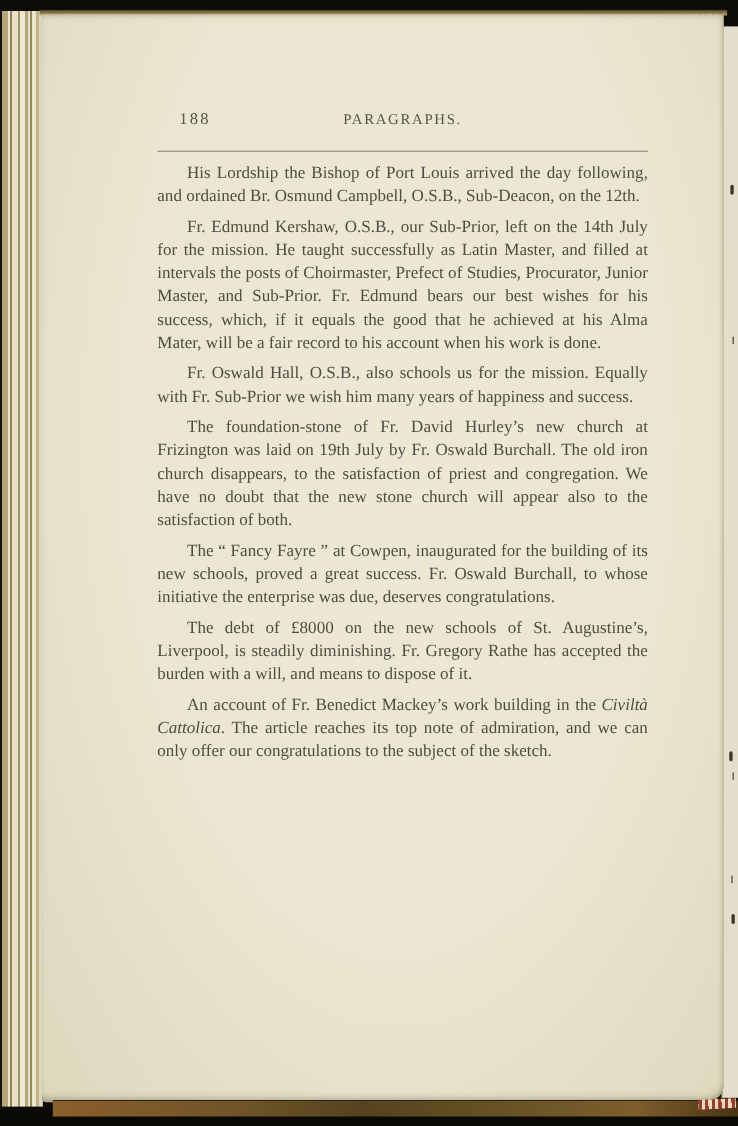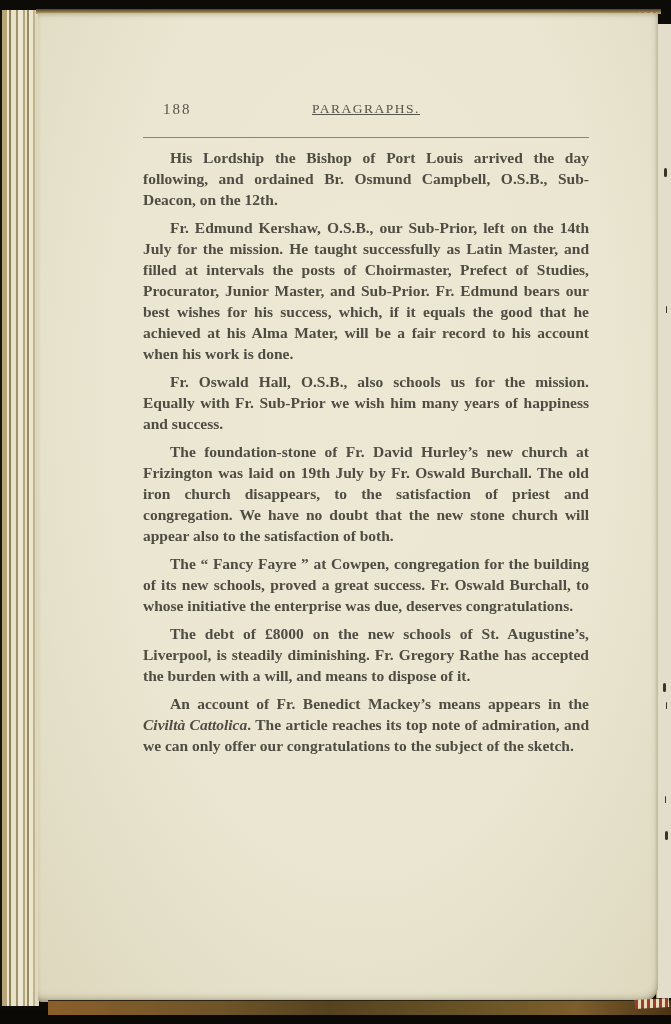--- a/index.html
+++ b/index.html
@@ -72,31 +72,30 @@
 
   .content{margin:88px 69px 0 105px;color:var(--ink);}
 
   .running-head{position:relative;height:22px;}
   .page-number{
     position:absolute;left:20px;top:0;
     font-size:15px;letter-spacing:2px;color:#56544a;
   }
   .running-title{
     display:block;text-align:center;
-    font-size:13.5px;letter-spacing:1.5px;color:#56544a;text-decoration:underline;
+    font-size:13.5px;letter-spacing:1.5px;color:#56544a;
   }
   .rule{height:1px;background:var(--rule);margin-top:14px;}
 
   .paragraphs{margin-top:9px;}
   p.para{
     margin:0 0 7px 0;
     font-size:15.5px;line-height:21px;
     text-indent:27px;text-align:justify;
     color:var(--ink);
-    font-weight:bold;
   }
   p.para i{font-style:italic;}
 
   
   .bottom-shelf{
     position:absolute;left:0;right:0;bottom:0;height:14px;
     background:#0b0906;
   }
   .bottom-edge{
     position:absolute;left:48px;right:0;bottom:9px;height:14px;
@@ -124,23 +123,23 @@
       <div class="running-head">
         <span class="page-number">188</span>
         <span class="running-title">PARAGRAPHS.</span>
       </div>
       <div class="rule"></div>
       <div class="paragraphs" id="paragraphs">
           <p class="para"><span>His Lordship the Bishop of Port Louis arrived the day following, and ordained Br. Osmund Campbell, O.S.B., Sub-Deacon, on the 12th.</span></p>
           <p class="para"><span>Fr. Edmund Kershaw, O.S.B., our Sub-Prior, left on the 14th July for the mission.  He taught successfully as Latin Master, and filled at intervals the posts of Choirmaster, Prefect of Studies, Procurator, Junior Master, and Sub-Prior.  Fr. Edmund bears our best wishes for his success, which, if it equals the good that he achieved at his Alma Mater, will be a fair record to his account when his work is done.</span></p>
           <p class="para"><span>Fr. Oswald Hall, O.S.B., also schools us for the mission. Equally with Fr. Sub-Prior we wish him many years of happiness and success.</span></p>
           <p class="para"><span>The foundation-stone of Fr. David Hurley’s new church at Frizington was laid on 19th July by Fr. Oswald Burchall.  The old iron church disappears, to the satisfaction of priest and congregation.  We have no doubt that the new stone church will appear also to the satisfaction of both.</span></p>
-          <p class="para"><span>The “ Fancy Fayre ” at Cowpen, congregation for the building of its new schools, proved a great success.  Fr. Oswald Burchall, to whose initiative the enterprise was due, deserves congratulations.</span></p>
+          <p class="para"><span>The “ Fancy Fayre ” at Cowpen, inaugurated for the building of its new schools, proved a great success.  Fr. Oswald Burchall, to whose initiative the enterprise was due, deserves congratulations.</span></p>
           <p class="para"><span>The debt of £8000 on the new schools of St. Augustine’s, Liverpool, is steadily diminishing.  Fr. Gregory Rathe has accepted the burden with a will, and means to dispose of it.</span></p>
-          <p class="para"><span>An account of Fr. Benedict Mackey’s means appears in the </span><i>Civiltà Cattolica</i><span>.  The article reaches its top note of admiration, and we can only offer our congratulations to the subject of the sketch.</span></p>
+          <p class="para"><span>An account of Fr. Benedict Mackey’s work building in the </span><i>Civiltà Cattolica</i><span>.  The article reaches its top note of admiration, and we can only offer our congratulations to the subject of the sketch.</span></p>
         </div>
     </div>
   </div>
 
   <div class="edge-marks"></div>
   <div class="bottom-shelf"></div>
   <div class="bottom-edge"></div>
   <div class="headband headband-bottom-right"></div>
 </div>
 

